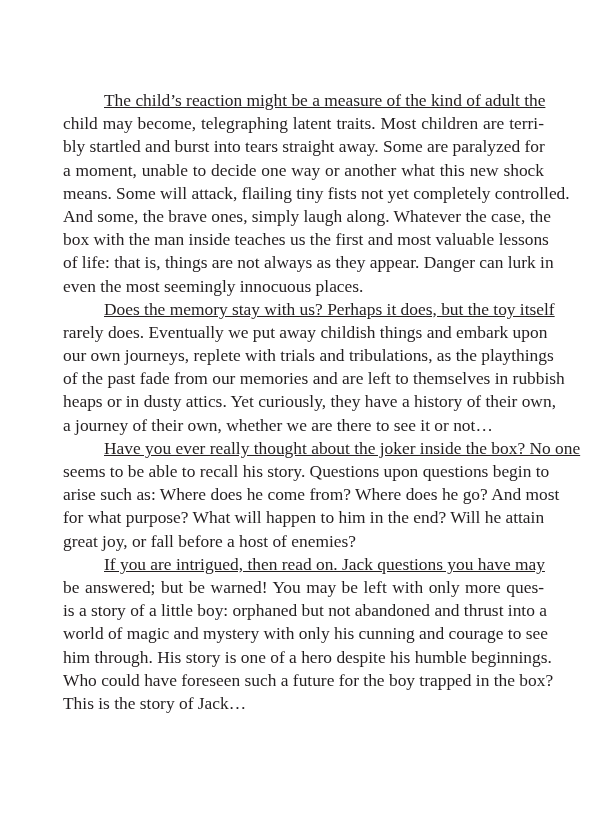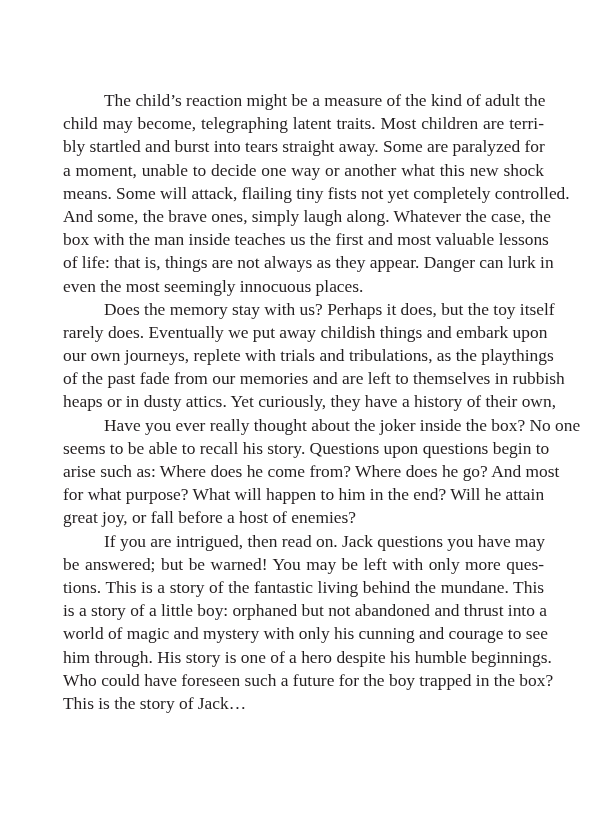--- a/index.html
+++ b/index.html
@@ -1,21 +1,21 @@
 <!DOCTYPE html>
 <html><head>
 <meta charset="utf-8">
 <style>
   html, body { margin:0; padding:0; background:#ffffff; }
   body { width:600px; height:836px; position:relative; overflow:hidden; }
   .page { position:absolute; left:63px; top:89px; width:481px;
     font-family:"Liberation Serif","DejaVu Serif",serif; font-size:17.4px;
     color:#231f20; line-height:23.2px; }
   .line { display:block; white-space:nowrap; text-align:justify; text-align-last:justify; height:23.2px; overflow:visible; }
-  .line.indent { padding-left:41px; }
+  .line.indent { padding-left:41px;text-decoration:underline; }
   .line.last { text-align-last:left; }
 </style>
 </head>
 <body>
 
 <div class="page">
   <div>
     <span class="line indent">The child’s reaction might be a measure of the kind of adult the</span>
     <span class="line">child may become, telegraphing latent traits. Most children are terri-</span>
     <span class="line">bly startled and burst into tears straight away. Some are paralyzed for</span>
@@ -25,31 +25,31 @@
     <span class="line">box with the man inside teaches us the first and most valuable lessons</span>
     <span class="line">of life: that is, things are not always as they appear. Danger can lurk in</span>
     <span class="line last">even the most seemingly innocuous places.</span>
   </div>
   <div>
     <span class="line indent">Does the memory stay with us? Perhaps it does, but the toy itself</span>
     <span class="line">rarely does. Eventually we put away childish things and embark upon</span>
     <span class="line">our own journeys, replete with trials and tribulations, as the playthings</span>
     <span class="line">of the past fade from our memories and are left to themselves in rubbish</span>
     <span class="line">heaps or in dusty attics. Yet curiously, they have a history of their own,</span>
+    <span class="line last">a journey of their own, whether we are there to see it or not…</span>
   </div>
   <div>
     <span class="line indent">Have you ever really thought about the joker inside the box? No one</span>
     <span class="line">seems to be able to recall his story. Questions upon questions begin to</span>
     <span class="line">arise such as: Where does he come from? Where does he go? And most</span>
     <span class="line">for what purpose? What will happen to him in the end? Will he attain</span>
     <span class="line last">great joy, or fall before a host of enemies?</span>
   </div>
   <div>
     <span class="line indent">If you are intrigued, then read on. Jack questions you have may</span>
     <span class="line">be answered; but be warned! You may be left with only more ques-</span>
-    <span class="line">tions. This is a story of the fantastic living behind the mundane. This</span>
     <span class="line">is a story of a little boy: orphaned but not abandoned and thrust into a</span>
     <span class="line">world of magic and mystery with only his cunning and courage to see</span>
     <span class="line">him through. His story is one of a hero despite his humble beginnings.</span>
     <span class="line">Who could have foreseen such a future for the boy trapped in the box?</span>
     <span class="line last">This is the story of Jack…</span>
   </div>
 </div>
 
 </body></html>

